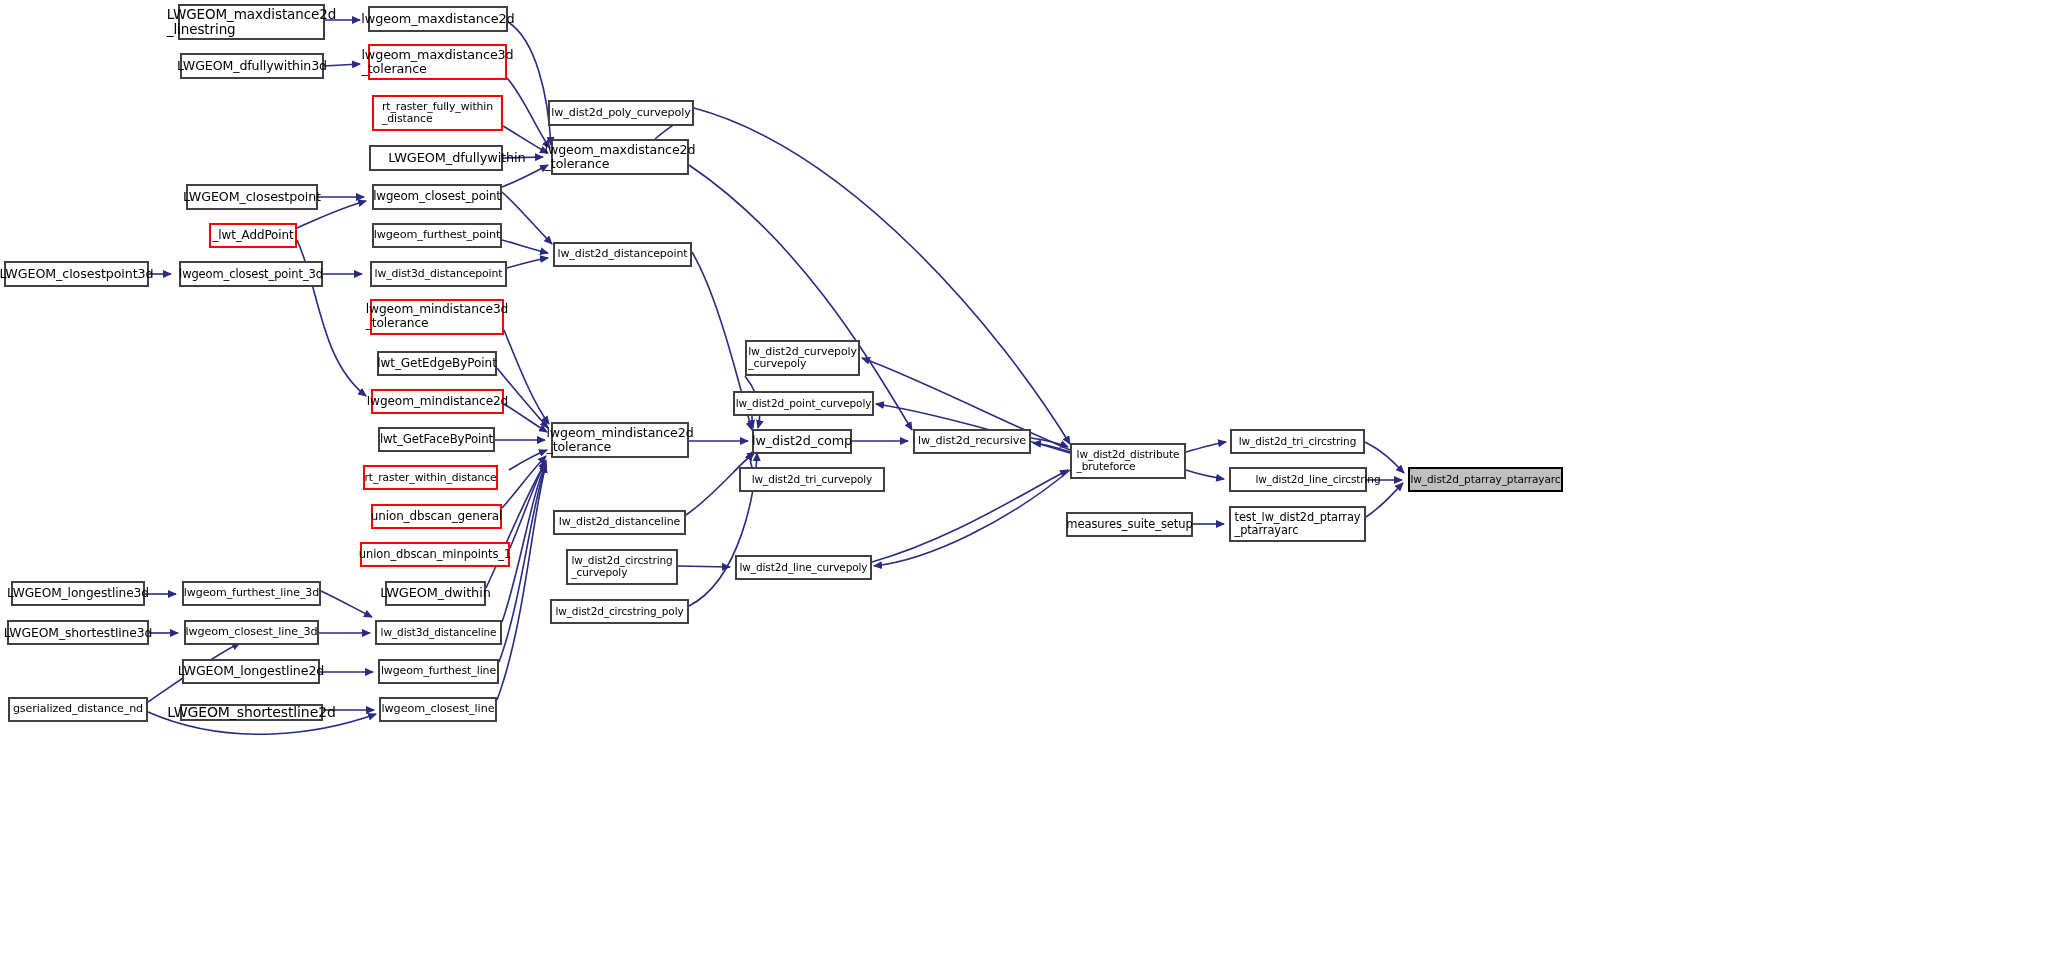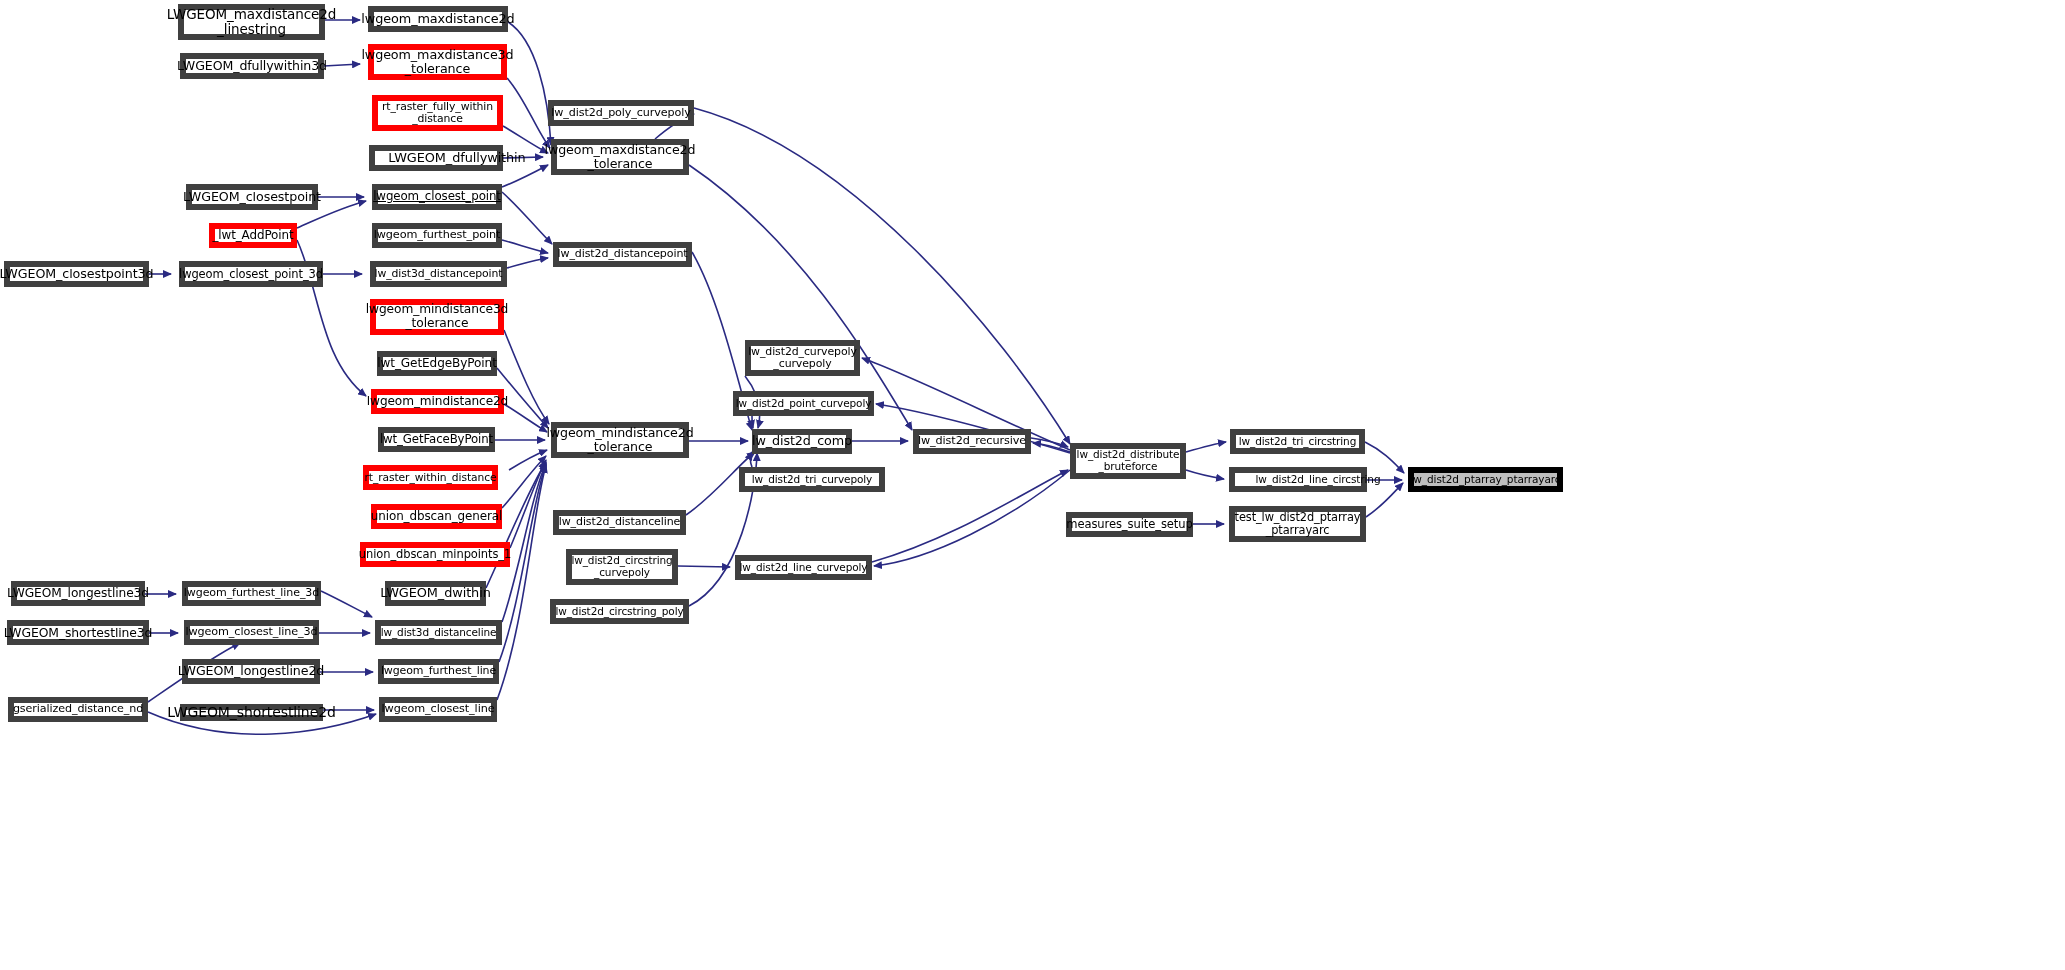--- a/index.html
+++ b/index.html
@@ -20,25 +20,25 @@
     left: 0;
     top: 0;
     width: 2065px;
     height: 970px;
     pointer-events: none;
   }
   .node {
     position: absolute;
     box-sizing: border-box;
     background: #ffffff;
-    border: 6px solid #404040;
+    border: 2px solid #404040;
     display: flex;
     align-items: center;
     justify-content: center;
-    text-align: center;
+    text-align: left;
     line-height: 1.12;
     color: #000000;
     font-size: 15.5px;
     letter-spacing: -0.1px;
     white-space: pre;
     z-index: 5;
   }
   .node.red {
     border-color: #ff0000;
   }
@@ -125,21 +125,21 @@
       <div class="node" style="left: 180px; top: 53px; width: 144px; height: 26px; font-size: 12.58px;">LWGEOM_dfullywithin3d</div>
       <div class="node red" style="left: 368px; top: 44px; width: 139px; height: 36px; font-size: 12.72px;">lwgeom_maxdistance3d
 _tolerance</div>
       <div class="node red" style="left: 372px; top: 95px; width: 131px; height: 36px; font-size: 10.86px;">rt_raster_fully_within
 _distance</div>
       <div class="node" style="left: 548px; top: 100px; width: 146px; height: 26px; font-size: 11.17px;">lw_dist2d_poly_curvepoly</div>
       <div class="node" style="left: 369px; top: 145px; width: 134px; height: 26px; font-size: 12.88px; padding-left: 42px;">LWGEOM_dfullywithin</div>
       <div class="node" style="left: 551px; top: 139px; width: 138px; height: 36px; font-size: 12.62px;">lwgeom_maxdistance2d
 _tolerance</div>
       <div class="node" style="left: 186px; top: 184px; width: 132px; height: 26px; font-size: 12.67px;">LWGEOM_closestpoint</div>
-      <div class="node" style="left: 372px; top: 184px; width: 130px; height: 26px; font-size: 11.84px; text-decoration: underline;">lwgeom_closest_point</div>
+      <div class="node" style="left: 372px; top: 184px; width: 130px; height: 26px; font-size: 11.84px;">lwgeom_closest_point</div>
       <div class="node red" style="left: 209px; top: 223px; width: 88px; height: 25px; font-size: 11.95px;">_lwt_AddPoint</div>
       <div class="node" style="left: 372px; top: 223px; width: 130px; height: 25px; font-size: 11.28px;">lwgeom_furthest_point</div>
       <div class="node" style="left: 553px; top: 242px; width: 139px; height: 25px; font-size: 11.06px;">lw_dist2d_distancepoint</div>
       <div class="node" style="left: 4px; top: 261px; width: 145px; height: 26px; font-size: 12.67px;">LWGEOM_closestpoint3d</div>
       <div class="node" style="left: 179px; top: 261px; width: 144px; height: 26px; font-size: 11.48px;">lwgeom_closest_point_3d</div>
       <div class="node" style="left: 370px; top: 261px; width: 137px; height: 26px; font-size: 10.89px;">lw_dist3d_distancepoint</div>
       <div class="node red" style="left: 370px; top: 299px; width: 134px; height: 36px; font-size: 12.23px;">lwgeom_mindistance3d
 _tolerance</div>
       <div class="node" style="left: 377px; top: 351px; width: 120px; height: 25px; font-size: 12.08px;">lwt_GetEdgeByPoint</div>
       <div class="node red" style="left: 371px; top: 389px; width: 133px; height: 25px; font-size: 12.14px;">lwgeom_mindistance2d</div>

